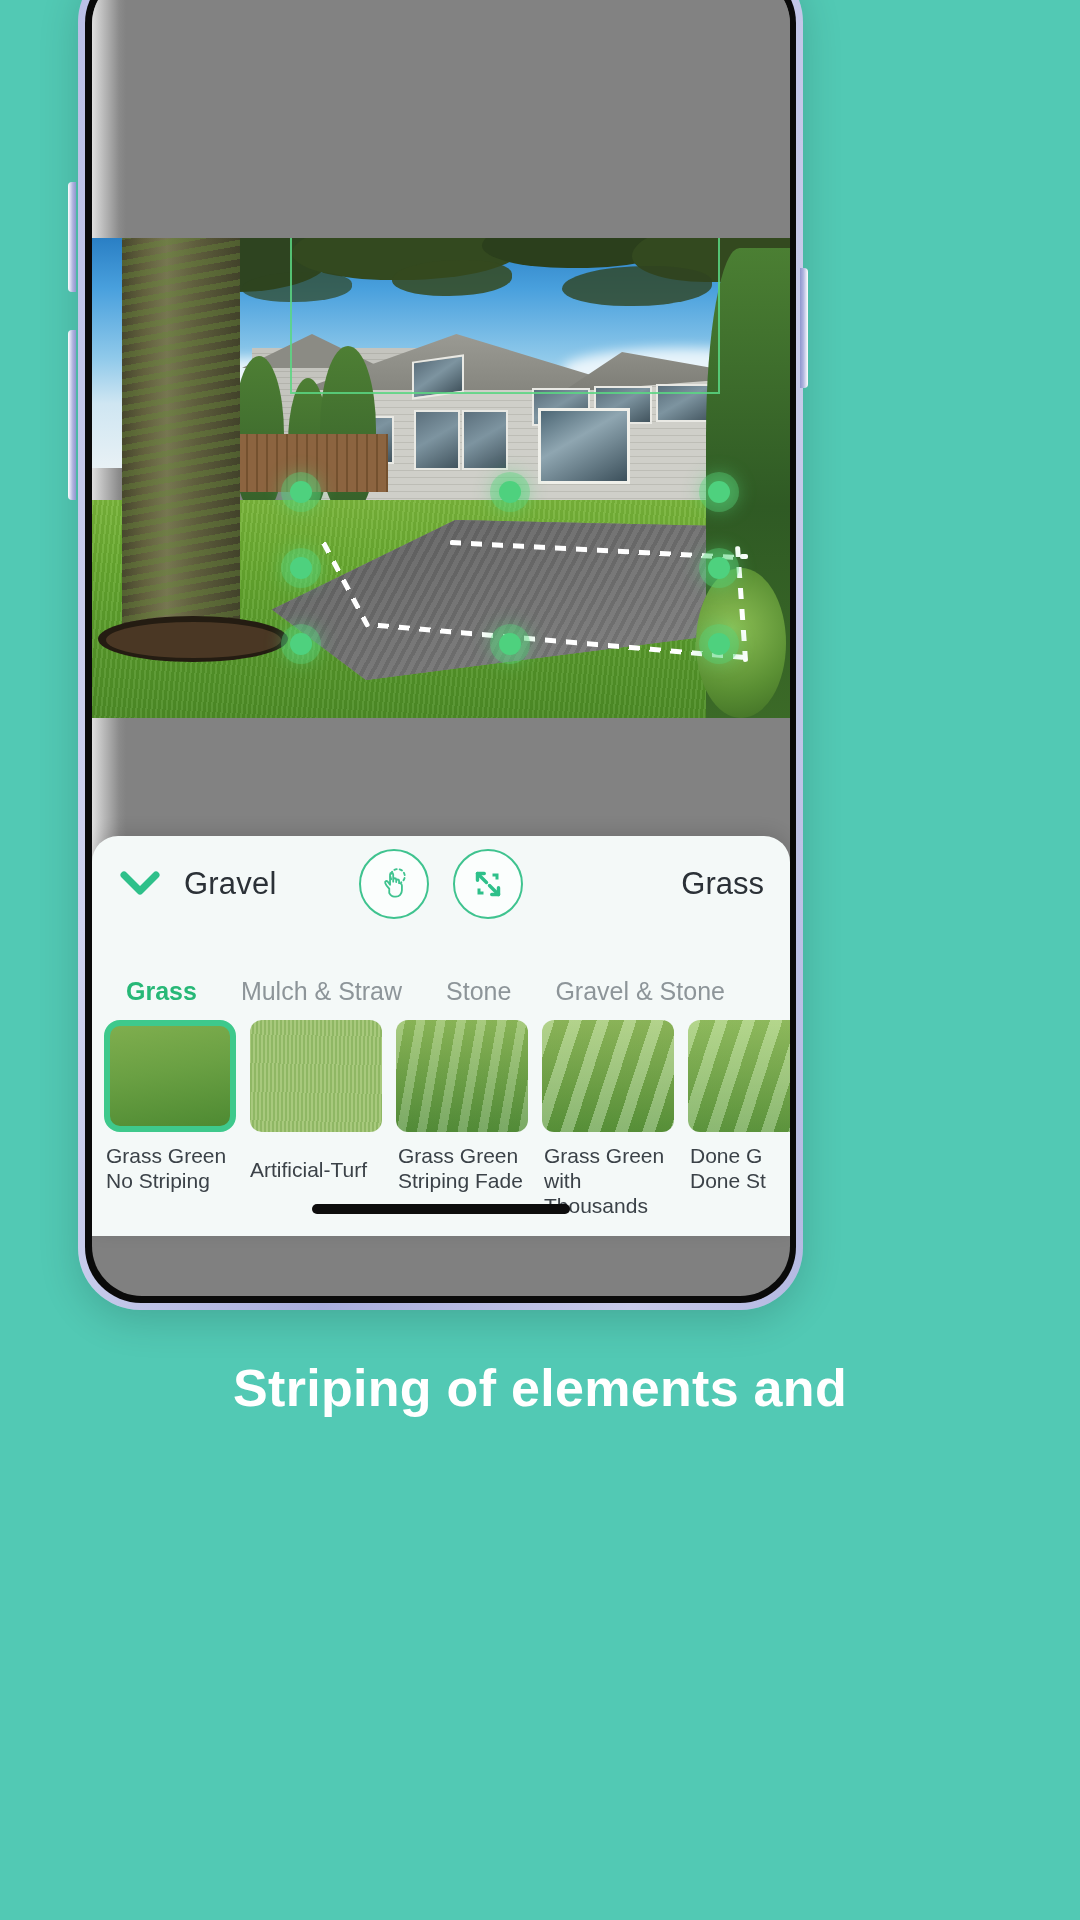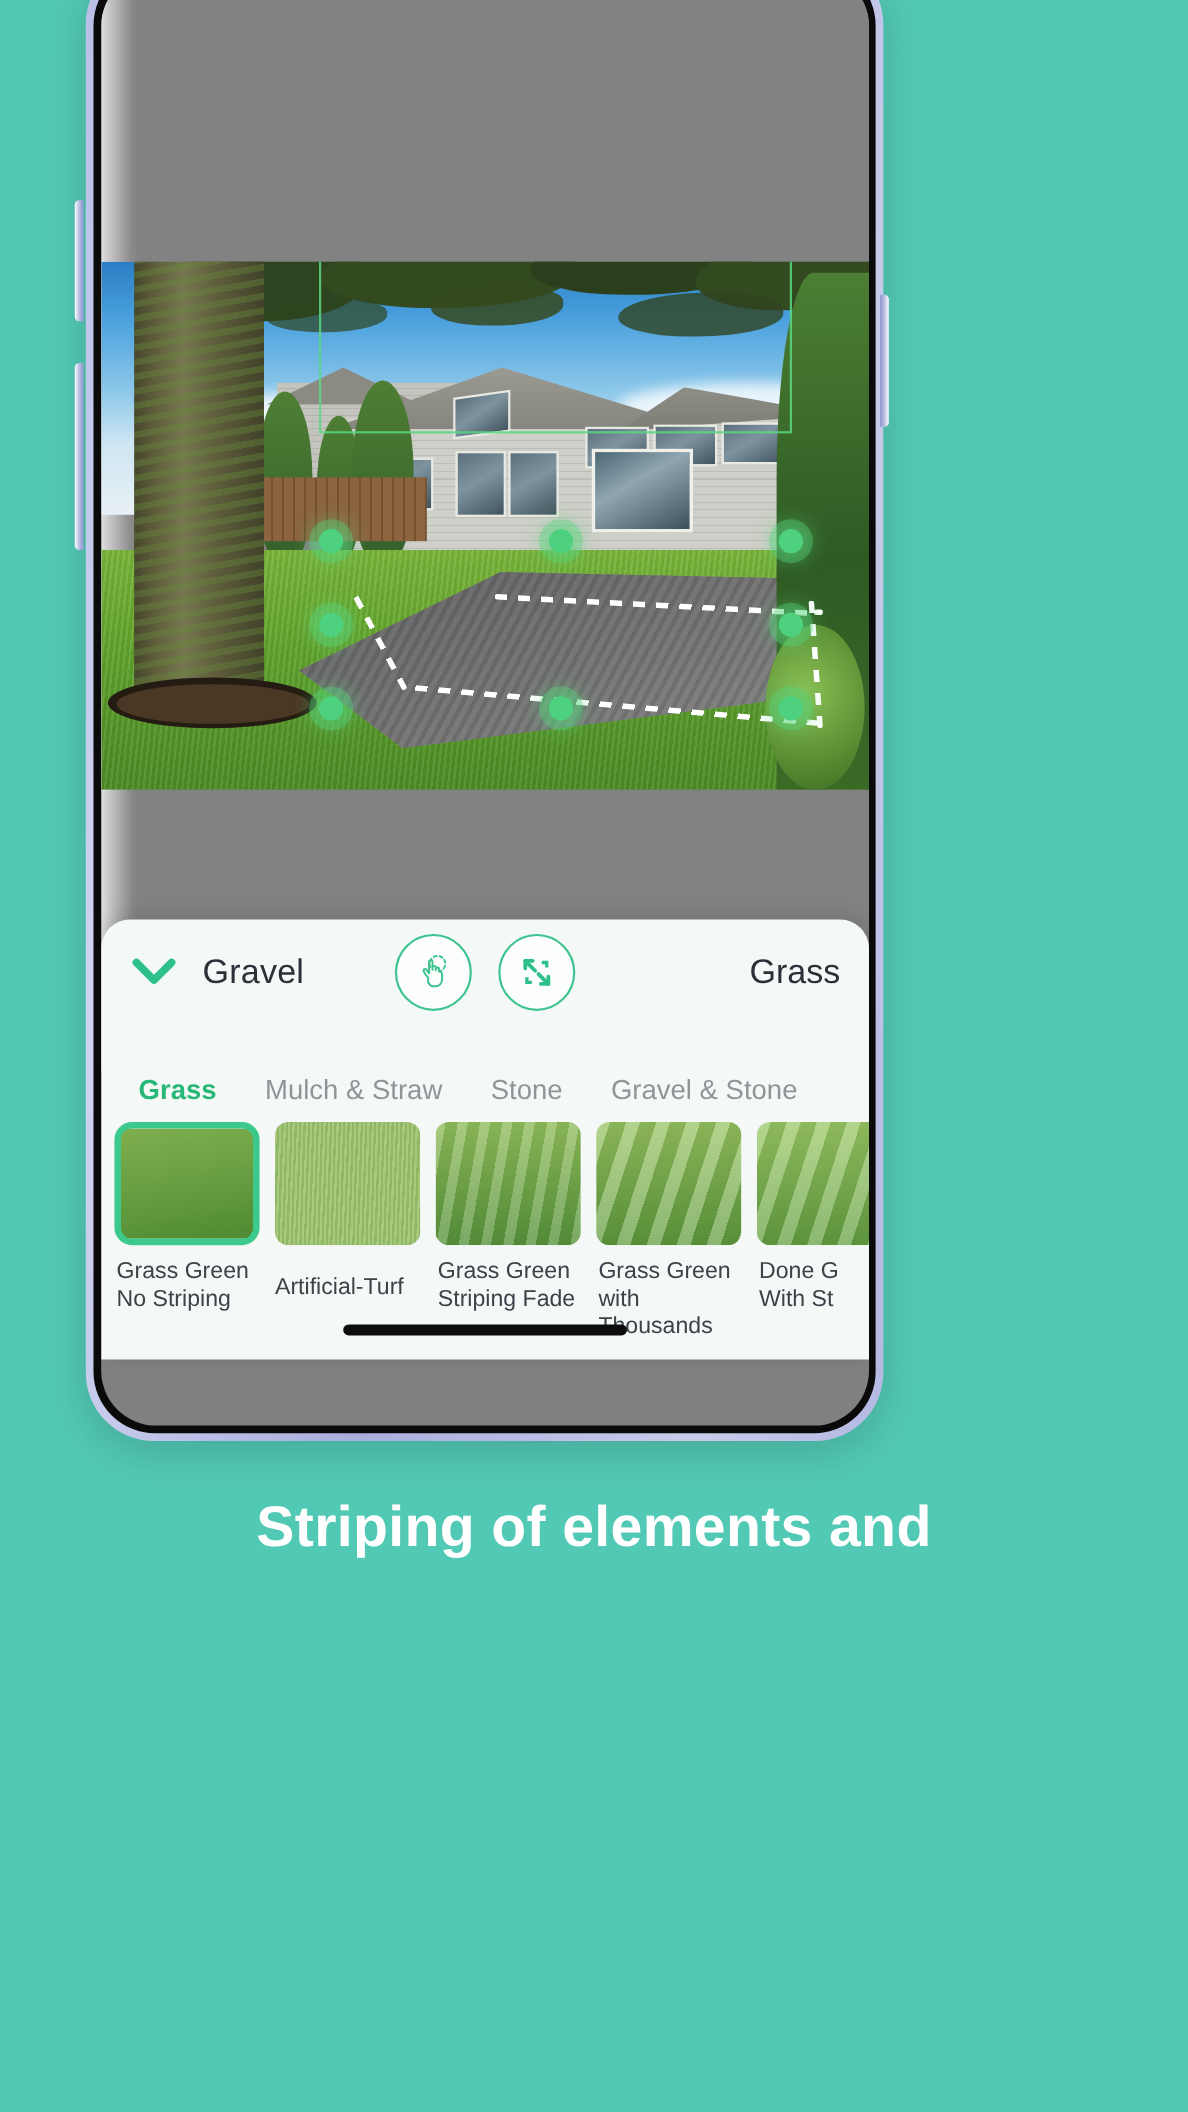--- a/index.html
+++ b/index.html
@@ -394,21 +394,21 @@
         <div class="thumb-label">
           <div>Grass Green</div>
           <div>with Thousands</div>
         </div>
       </div>
 
       <div class="thumb-cell">
         <div class="thumb-img" style="background:repeating-linear-gradient(108deg,rgba(255,255,255,.26) 0px,rgba(255,255,255,.26) 12px,rgba(0,0,0,.08) 12px,rgba(0,0,0,.08) 26px),linear-gradient(180deg,#9ac864,#639f41);"></div>
         <div class="thumb-label">
           <div>Done G</div>
-          <div>With St</div>
+          <div>Done St</div>
         </div>
       </div>
 
     </div>
 
     <div id="home-indicator"></div>
   </div>
 
 </div>
 

